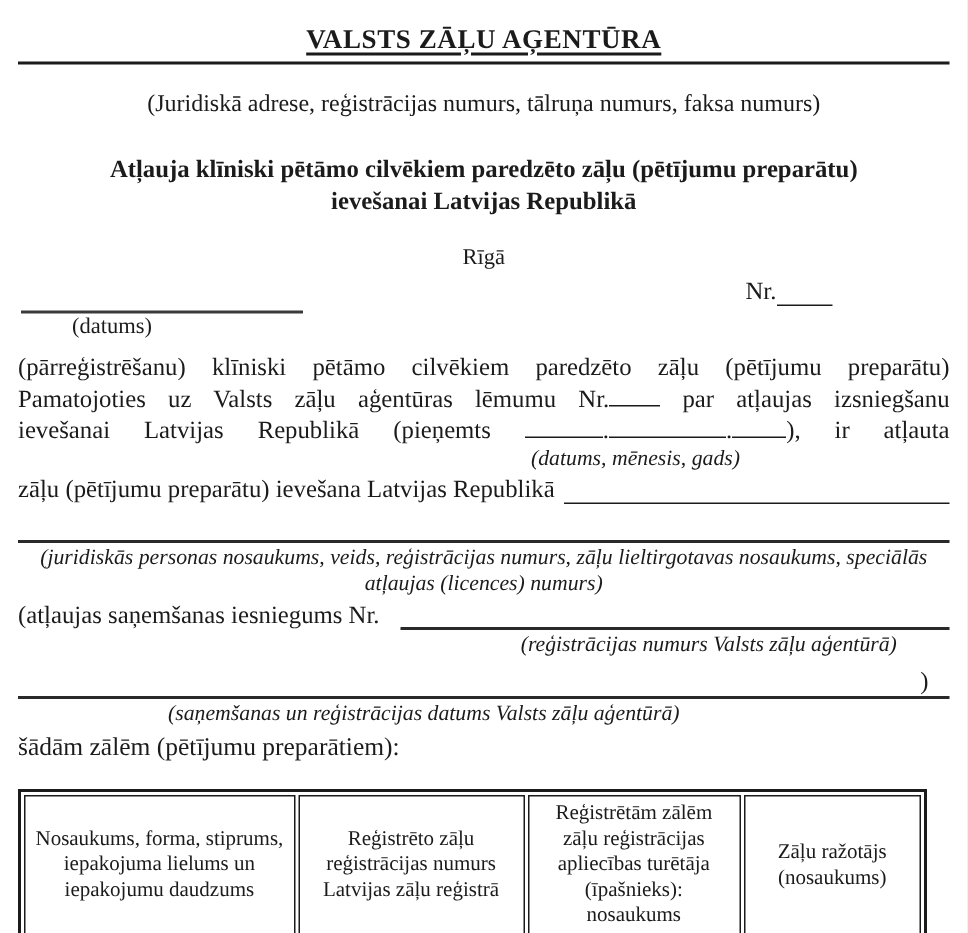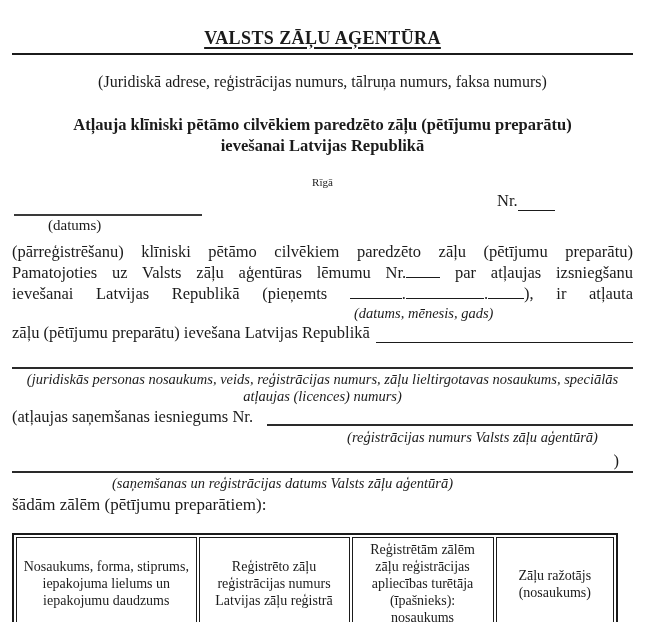--- a/index.html
+++ b/index.html
@@ -5,42 +5,42 @@
   html,body{margin:0;padding:0;background:#e8e8e8;}
   .page{
     position:relative;
     width:645px;height:622px;
     margin:0 auto;
     background:#ffffff;
     color:#1b1b1b;
     font-family:"Liberation Serif","DejaVu Serif",serif;
     font-size:16.5px;
     box-sizing:border-box;
-    padding:28px 12px 0 12px;
+    padding:16px 12px 0 12px;
     overflow:hidden;
   }
   .center{text-align:center;}
   .agency-title{
     font-weight:bold;
     font-size:18px;
     letter-spacing:.4px;
     text-decoration:underline;
     text-underline-offset:3px;
     text-decoration-thickness:1.5px;
   }
   .rule{border:0;border-top:2.2px solid #1b1b1b;margin:4px 0 1px 0;}
   .subtitle{font-size:16px;margin-top:18px;}
   .doc-heading{
     font-weight:bold;
     font-size:16.5px;
     line-height:21px;
     max-width:560px;
     margin:23px auto 0 auto;
   }
-  .place{margin-top:20px;font-size:11px;}
+  .place{margin-top:20px;font-size:15px;}
   .nr-datums-zone{position:relative;height:50px;}
   .nr-row{
     position:absolute;top:3px;left:485px;
     display:flex;align-items:flex-end;
   }
   .nr-blank{display:inline-block;width:37px;border-bottom:1.8px solid #1b1b1b;height:15px;}
   .datums-block{position:absolute;top:8px;left:2px;}
   .datums-line{width:188px;height:18px;border-bottom:2px solid #3a3a3a;}
   .datums-caption{font-size:15px;margin:1px 0 0 34px;}
   .para{margin-top:3px;}
@@ -59,21 +59,21 @@
   .w34{width:34px;} .w52{width:52px;} .w78{width:78px;} .w36{width:36px;}
   .date-format-caption{
     font-style:italic;font-size:14.5px;
     margin:1px 0 0 342px;line-height:16px;
   }
   .line4{display:flex;align-items:flex-end;line-height:21px;margin-top:1px;}
   .line4 .fillline{flex:1;border-bottom:1.8px solid #1b1b1b;height:15px;margin-left:6px;}
   .rule2{border:0;border-top:2.2px solid #2a2a2a;margin:24px 0 2px 0;}
   .caption-italic{font-style:italic;font-size:14.5px;line-height:17px;}
   .legal-person-caption{max-width:600px;margin:0 auto;}
-  .iesniegums-row{display:flex;align-items:center;margin-top:2px;}
+  .iesniegums-row{display:flex;align-items:flex-end;margin-top:2px;}
   .iesniegums-label{white-space:nowrap;}
   .iesniegums-line{flex:1;border-bottom:2px solid #2a2a2a;height:16px;margin-left:14px;}
   .registration-caption{margin-left:300px;text-align:center;margin-top:2px;}
   .paren-row{
     text-align:right;
     padding:6px 14px 1px 0;
     border-bottom:2.2px solid #2a2a2a;
     line-height:18px;
   }
   .receipt-caption{text-align:center;margin:2px 80px 0 0;}

